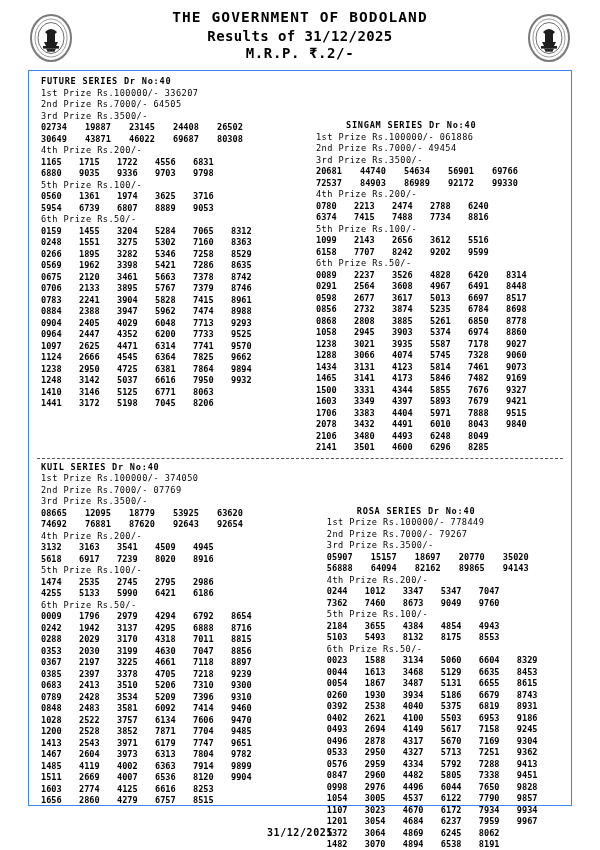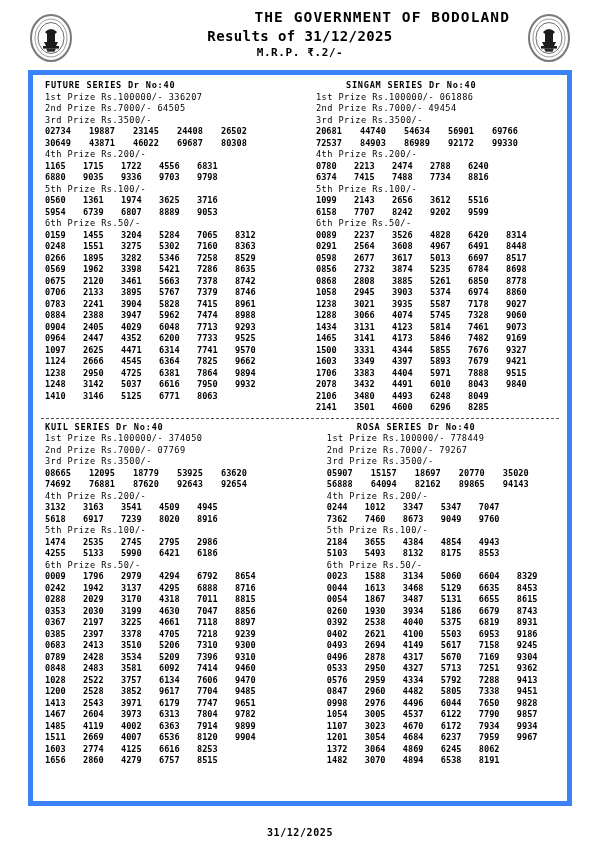--- a/index.html
+++ b/index.html
@@ -37,63 +37,62 @@
     padding: 0 90px;
   }
   .gov-title {
     font-family: "DejaVu Sans Mono", "Liberation Mono", monospace;
     font-size: 14.5px;
     font-weight: bold;
     letter-spacing: 1.1px;
     line-height: 18px;
     white-space: nowrap;
     color: #000;
-    text-align: right;
   }
   .results-line {
     font-size: 14px;
     font-weight: bold;
     letter-spacing: 0.4px;
     line-height: 16px;
     margin-top: 2px;
     color: #000;
   }
   .mrp-line {
-    font-size: 11px;
+    font-size: 14px;
     font-weight: bold;
     letter-spacing: 0.6px;
     line-height: 16px;
     margin-top: 1px;
     color: #000;
   }
 
   
   .results-box {
     position: absolute;
     left: 28px;
     right: 28px;
     top: 70px;
     bottom: 44px;
-    border: 5px solid #3b82f6;
+    border: 1px solid #3b82f6;
     background: #fff;
     padding: 5px 4px 4px 4px;
     box-sizing: border-box;
   }
   .half {
     display: flex;
     flex-direction: row;
   }
   .half.bottom { margin-top: 1px; gap: 22px; }
 
   .col {
     width: 50%;
     box-sizing: border-box;
   }
   .col.left  { padding-left: 8px; }
-  .col.right { padding-left: 16px; }
+  .col.right { padding-left: 16px; margin-top: 44px; }
 
   .series-title {
     font-size: 8.6px;
     font-weight: bold;
     letter-spacing: 0.75px;
     line-height: 11.5px;
     white-space: nowrap;
     color: #000;
   }
   .col.right .series-title { padding-left: 30px; }
@@ -207,20 +206,21 @@
         <div class="num-row"><span class="n">0706</span><span class="n">2133</span><span class="n">3895</span><span class="n">5767</span><span class="n">7379</span><span class="n">8746</span></div>
         <div class="num-row"><span class="n">0783</span><span class="n">2241</span><span class="n">3904</span><span class="n">5828</span><span class="n">7415</span><span class="n">8961</span></div>
         <div class="num-row"><span class="n">0884</span><span class="n">2388</span><span class="n">3947</span><span class="n">5962</span><span class="n">7474</span><span class="n">8988</span></div>
         <div class="num-row"><span class="n">0904</span><span class="n">2405</span><span class="n">4029</span><span class="n">6048</span><span class="n">7713</span><span class="n">9293</span></div>
         <div class="num-row"><span class="n">0964</span><span class="n">2447</span><span class="n">4352</span><span class="n">6200</span><span class="n">7733</span><span class="n">9525</span></div>
         <div class="num-row"><span class="n">1097</span><span class="n">2625</span><span class="n">4471</span><span class="n">6314</span><span class="n">7741</span><span class="n">9570</span></div>
         <div class="num-row"><span class="n">1124</span><span class="n">2666</span><span class="n">4545</span><span class="n">6364</span><span class="n">7825</span><span class="n">9662</span></div>
         <div class="num-row"><span class="n">1238</span><span class="n">2950</span><span class="n">4725</span><span class="n">6381</span><span class="n">7864</span><span class="n">9894</span></div>
         <div class="num-row"><span class="n">1248</span><span class="n">3142</span><span class="n">5037</span><span class="n">6616</span><span class="n">7950</span><span class="n">9932</span></div>
         <div class="num-row"><span class="n">1410</span><span class="n">3146</span><span class="n">5125</span><span class="n">6771</span><span class="n">8063</span></div>
+        <div class="num-row"><span class="n">1441</span><span class="n">3172</span><span class="n">5198</span><span class="n">7045</span><span class="n">8206</span></div>
       </div>
     <div class="col right">
         <div class="series-title">SINGAM SERIES  Dr No:40</div>
         <div class="prize-line">1st Prize Rs.100000/- 061886</div>
         <div class="prize-line">2nd Prize Rs.7000/- 49454</div>
         <div class="prize-line">3rd Prize Rs.3500/-</div>
         <div class="num-row wide5"><span class="n">20681</span><span class="n">44740</span><span class="n">54634</span><span class="n">56901</span><span class="n">69766</span></div>
         <div class="num-row wide5"><span class="n">72537</span><span class="n">84903</span><span class="n">86989</span><span class="n">92172</span><span class="n">99330</span></div>
         <div class="prize-line">4th Prize Rs.200/-</div>
         <div class="num-row"><span class="n">0780</span><span class="n">2213</span><span class="n">2474</span><span class="n">2788</span><span class="n">6240</span></div>
@@ -268,21 +268,21 @@
         <div class="num-row"><span class="n">0009</span><span class="n">1796</span><span class="n">2979</span><span class="n">4294</span><span class="n">6792</span><span class="n">8654</span></div>
         <div class="num-row"><span class="n">0242</span><span class="n">1942</span><span class="n">3137</span><span class="n">4295</span><span class="n">6888</span><span class="n">8716</span></div>
         <div class="num-row"><span class="n">0288</span><span class="n">2029</span><span class="n">3170</span><span class="n">4318</span><span class="n">7011</span><span class="n">8815</span></div>
         <div class="num-row"><span class="n">0353</span><span class="n">2030</span><span class="n">3199</span><span class="n">4630</span><span class="n">7047</span><span class="n">8856</span></div>
         <div class="num-row"><span class="n">0367</span><span class="n">2197</span><span class="n">3225</span><span class="n">4661</span><span class="n">7118</span><span class="n">8897</span></div>
         <div class="num-row"><span class="n">0385</span><span class="n">2397</span><span class="n">3378</span><span class="n">4705</span><span class="n">7218</span><span class="n">9239</span></div>
         <div class="num-row"><span class="n">0683</span><span class="n">2413</span><span class="n">3510</span><span class="n">5206</span><span class="n">7310</span><span class="n">9300</span></div>
         <div class="num-row"><span class="n">0789</span><span class="n">2428</span><span class="n">3534</span><span class="n">5209</span><span class="n">7396</span><span class="n">9310</span></div>
         <div class="num-row"><span class="n">0848</span><span class="n">2483</span><span class="n">3581</span><span class="n">6092</span><span class="n">7414</span><span class="n">9460</span></div>
         <div class="num-row"><span class="n">1028</span><span class="n">2522</span><span class="n">3757</span><span class="n">6134</span><span class="n">7606</span><span class="n">9470</span></div>
-        <div class="num-row"><span class="n">1200</span><span class="n">2528</span><span class="n">3852</span><span class="n">9617</span><span class="n">7704</span><span class="n">9485</span></div>
+        <div class="num-row"><span class="n">1200</span><span class="n">2528</span><span class="n">3852</span><span class="n">7871</span><span class="n">7704</span><span class="n">9485</span></div>
         <div class="num-row"><span class="n">1413</span><span class="n">2543</span><span class="n">3971</span><span class="n">6179</span><span class="n">7747</span><span class="n">9651</span></div>
         <div class="num-row"><span class="n">1467</span><span class="n">2604</span><span class="n">3973</span><span class="n">6313</span><span class="n">7804</span><span class="n">9782</span></div>
         <div class="num-row"><span class="n">1485</span><span class="n">4119</span><span class="n">4002</span><span class="n">6363</span><span class="n">7914</span><span class="n">9899</span></div>
         <div class="num-row"><span class="n">1511</span><span class="n">2669</span><span class="n">4007</span><span class="n">6536</span><span class="n">8120</span><span class="n">9904</span></div>
         <div class="num-row"><span class="n">1603</span><span class="n">2774</span><span class="n">4125</span><span class="n">6616</span><span class="n">8253</span></div>
         <div class="num-row"><span class="n">1656</span><span class="n">2860</span><span class="n">4279</span><span class="n">6757</span><span class="n">8515</span></div>
       </div>
     <div class="col right">
         <div class="series-title">ROSA SERIES  Dr No:40</div>
         <div class="prize-line">1st Prize Rs.100000/- 778449</div>

